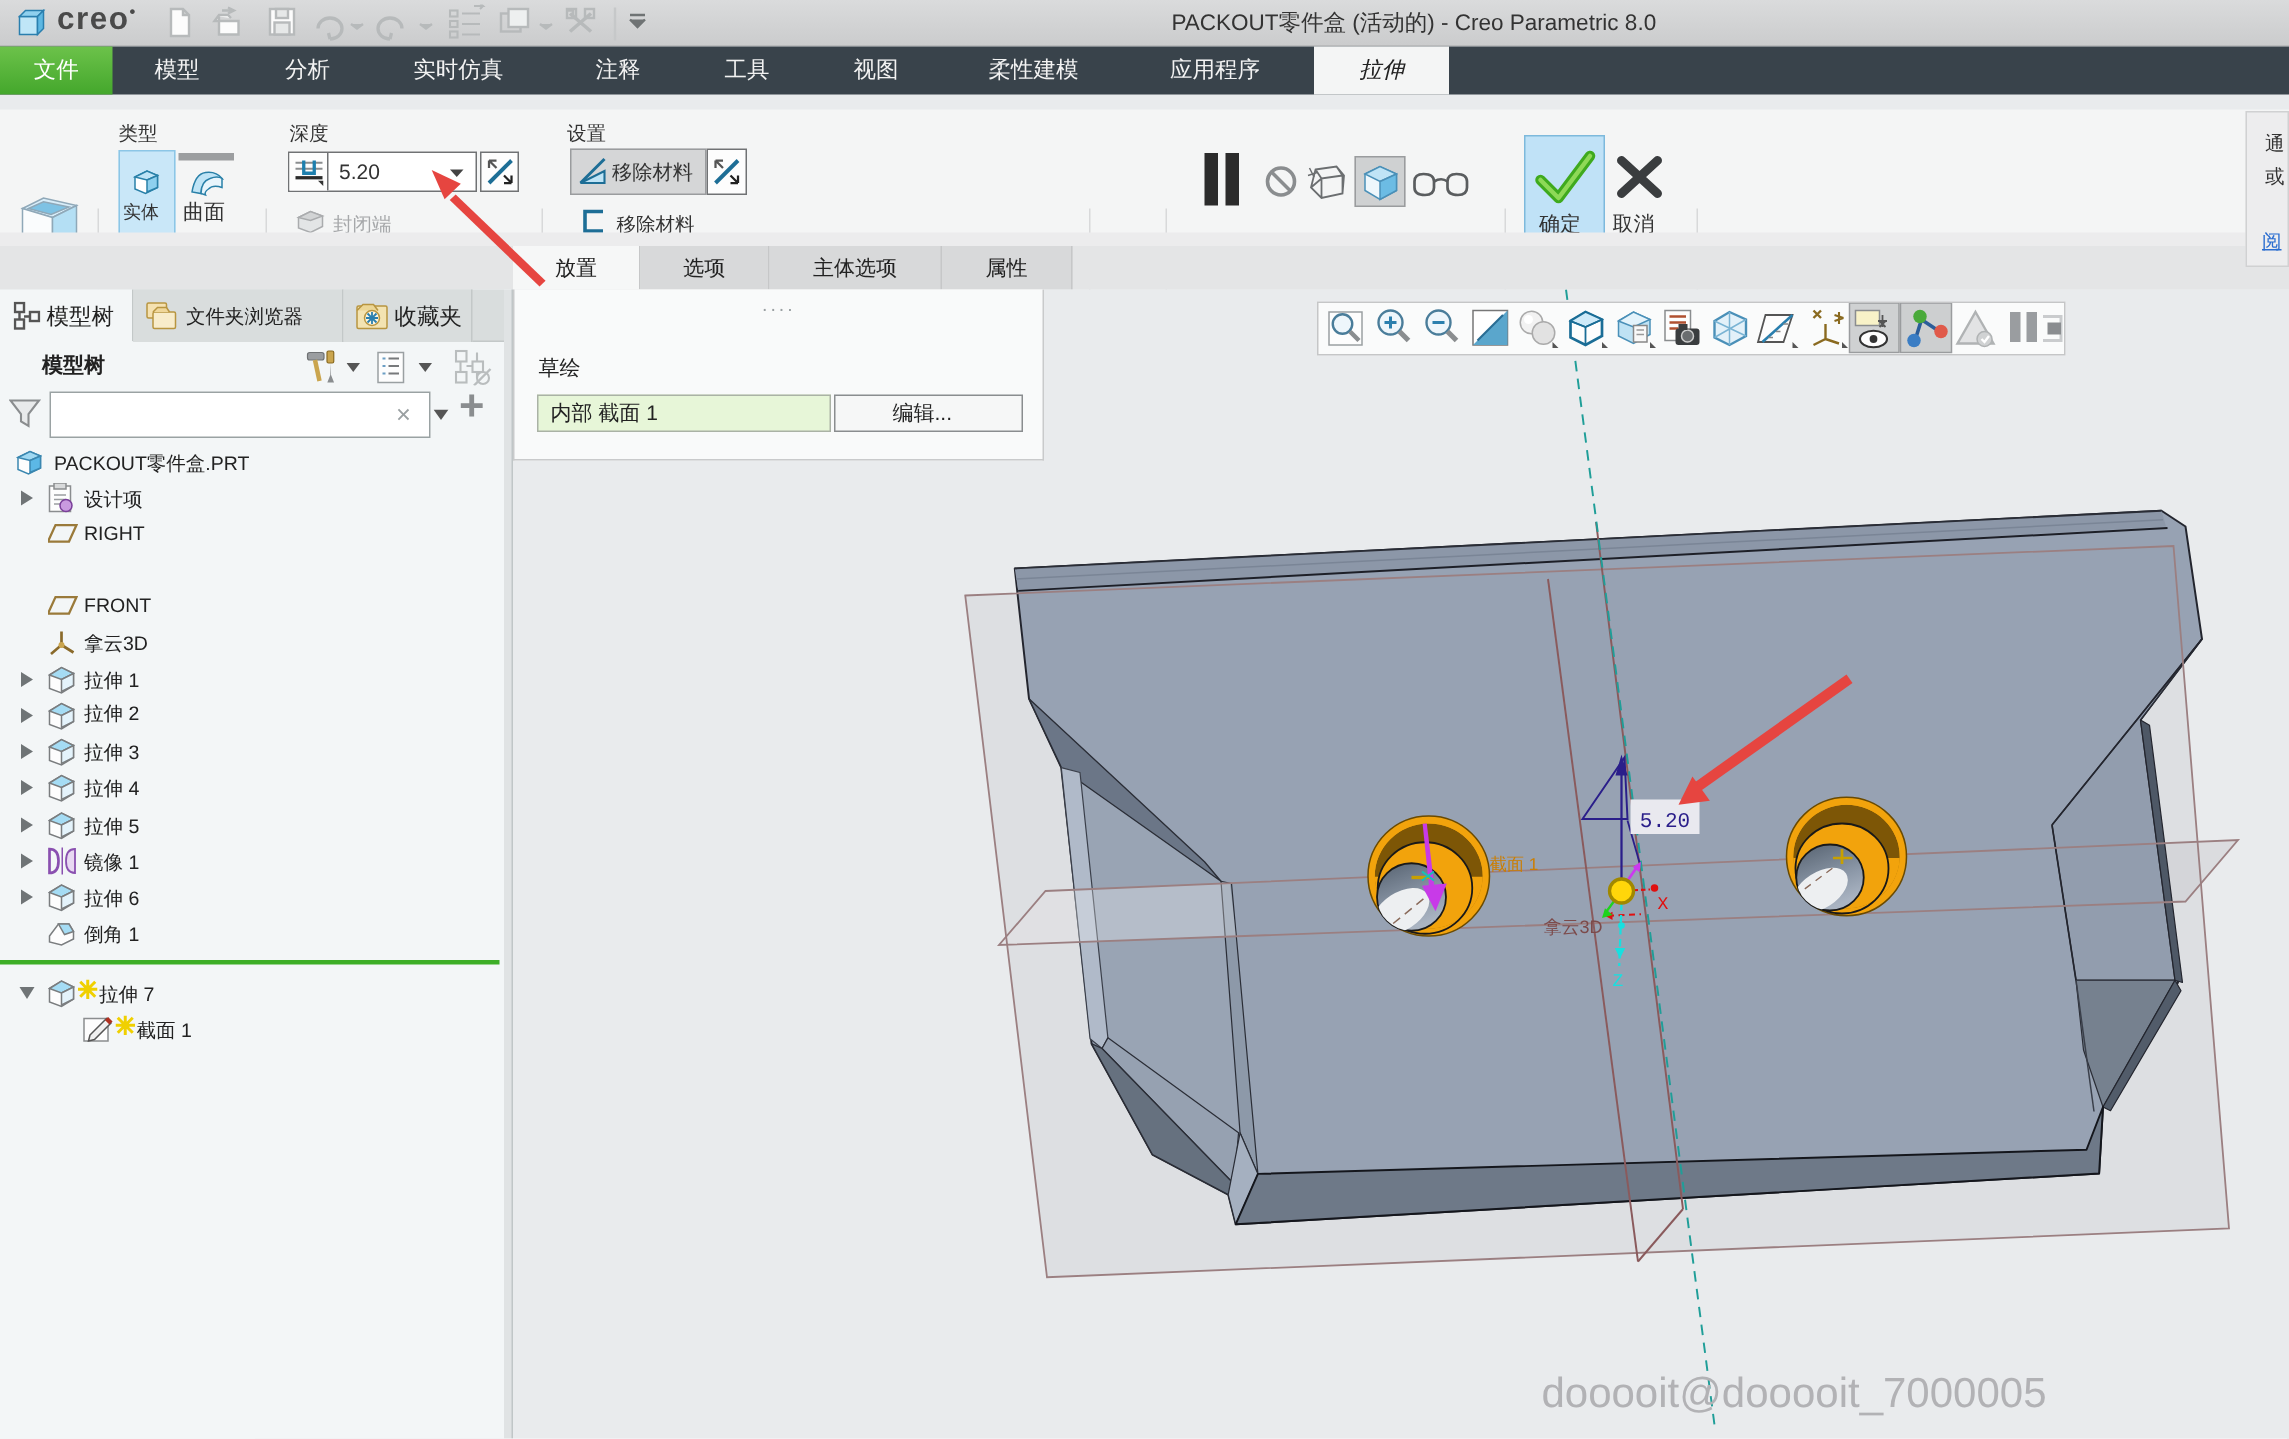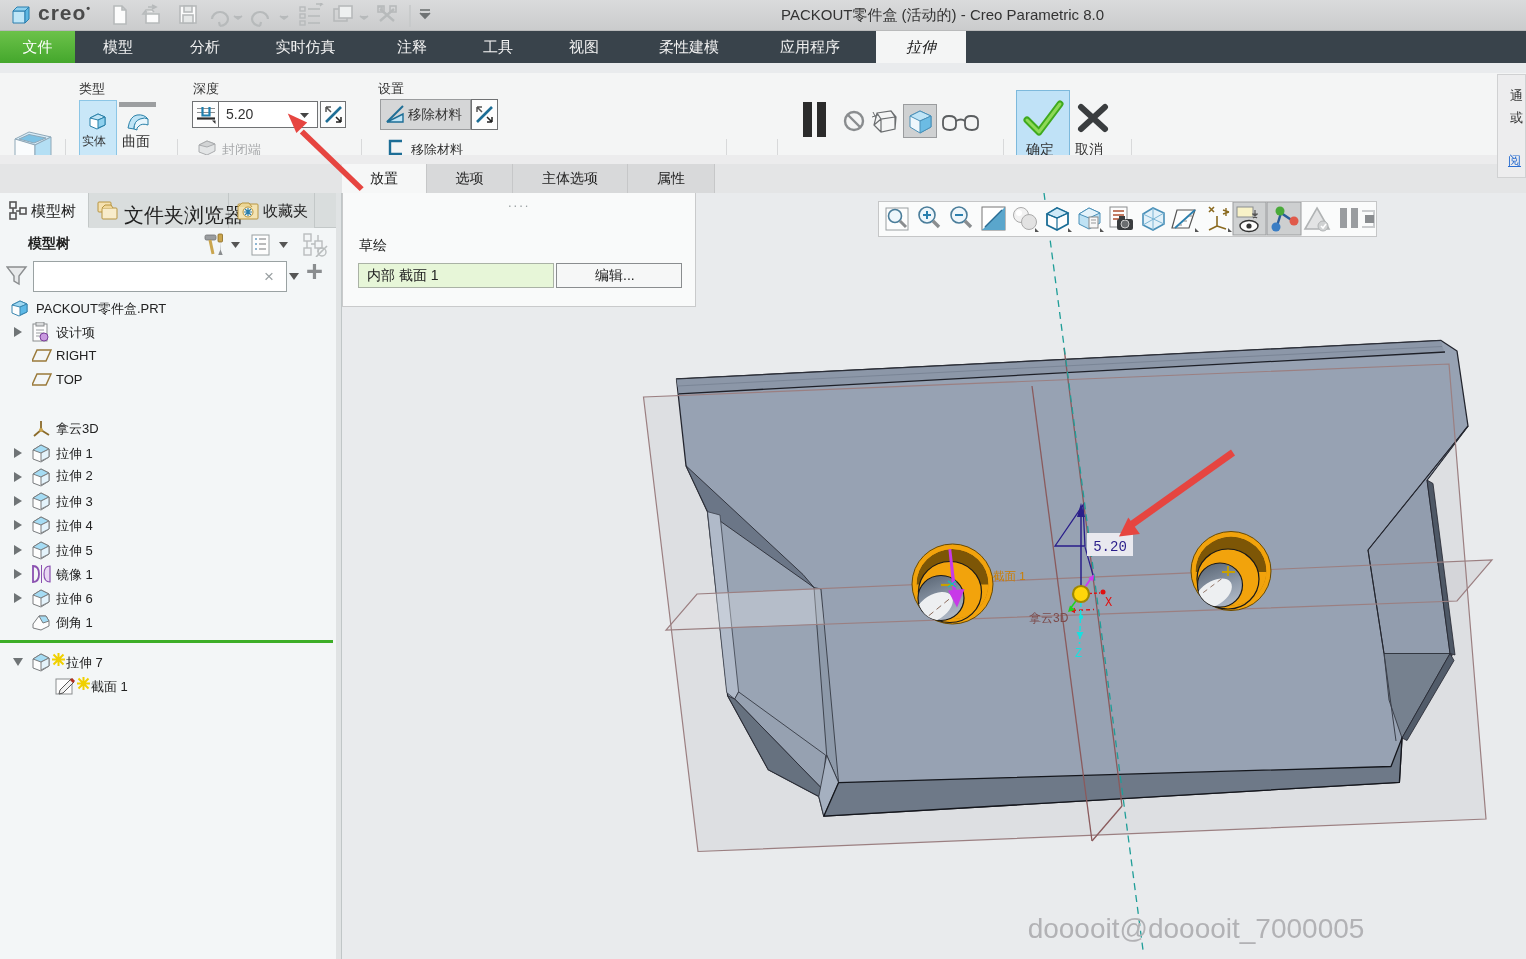--- a/index.html
+++ b/index.html
@@ -237,21 +237,21 @@
           <rect x="11" y="7" width="6" height="6"></rect>
         <path d="M4,7 v5 M7,10 h4"></path>
       </g>
     </svg>
     <div class="abs" style="left:31px;top:9px;font-size:15px;color:#222;">模型树</div>
     <svg class="abs" style="left:96px;top:7px;" width="24" height="22">
       <rect x="2" y="2" width="13" height="10" rx="1" fill="#f5e1b0" stroke="#b89540"></rect>
       <rect x="6" y="8" width="15" height="11" rx="1" fill="#f8eccb" stroke="#b89540"></rect>
       <path d="M6,8 l3,-3 h6 l2,3" fill="#f0d79a" stroke="#b89540"></path>
     </svg>
-    <div class="abs" style="left:124px;top:9px;font-size:20px;color:#222;">文件夹浏览器</div>
+    <div class="abs" style="left:124px;top:9px;font-size:13px;color:#222;">文件夹浏览器</div>
     <svg class="abs" style="left:236px;top:7px;" width="24" height="22">
       <rect x="2" y="4" width="20" height="15" rx="1" fill="#f3e3b2" stroke="#b89540"></rect>
       <path d="M2,7 l4,-4 h7 l3,4" fill="#ecd695" stroke="#b89540"></path>
       <circle cx="12" cy="12" r="5" fill="#fdf6e0" stroke="#b89540"></circle>
       <path d="M12,8 v8 M8,12 h8 M9,9 l6,6 M15,9 l-6,6" stroke="#2a7fae" stroke-width="1.2"></path>
     </svg>
     <div class="abs" style="left:263px;top:9px;font-size:15px;color:#222;">收藏夹</div>
 
     <div class="abs" style="left:28px;top:42px;font-size:14px;font-weight:bold;color:#222;">模型树</div>
     <svg class="abs" style="left:204px;top:40px;" width="20" height="23">
@@ -315,25 +315,25 @@
         <circle cx="13" cy="15" r="4" fill="#c99ae0" stroke="#7a3f9a"></circle>
       </svg>
       <span class="abs" style="left:56px;top:3px;">设计项</span>
     </div>
     <div class="treerow" style="top:152px;">
       <svg class="abs" style="left:32px;top:4px;" width="20" height="14">
           <polygon points="5,1 19,1 14,12 0,12" fill="none" stroke="#9a7a3a" stroke-width="1.5"></polygon>
         </svg>
       <span class="abs" style="left:56px;top:3px;">RIGHT</span>
     </div>
-    <div class="treerow" style="top:176px;">
+    <div class="treerow" style="top:200px;">
       <svg class="abs" style="left:32px;top:4px;" width="20" height="14">
           <polygon points="5,1 19,1 14,12 0,12" fill="none" stroke="#9a7a3a" stroke-width="1.5"></polygon>
         </svg>
-      <span class="abs" style="left:56px;top:3px;">TOP</span>
+      <span class="abs" style="left:56px;top:3px;">FRONT</span>
     </div>
     <div class="treerow" style="top:224px;">
       <svg class="abs" style="left:32px;top:2px;" width="20" height="19">
         <path d="M9,2 v9 l-7,6 M9,11 l8,5" fill="none" stroke="#8a6a2a" stroke-width="1.8"></path>
         <circle cx="9" cy="11" r="2" fill="#caa54e"></circle>
       </svg>
       <span class="abs" style="left:56px;top:3px;">拿云3D</span>
     </div>
     <div class="treerow" style="top:249px;">
       <svg class="abs" style="left:13px;top:5px;" width="10" height="12">

